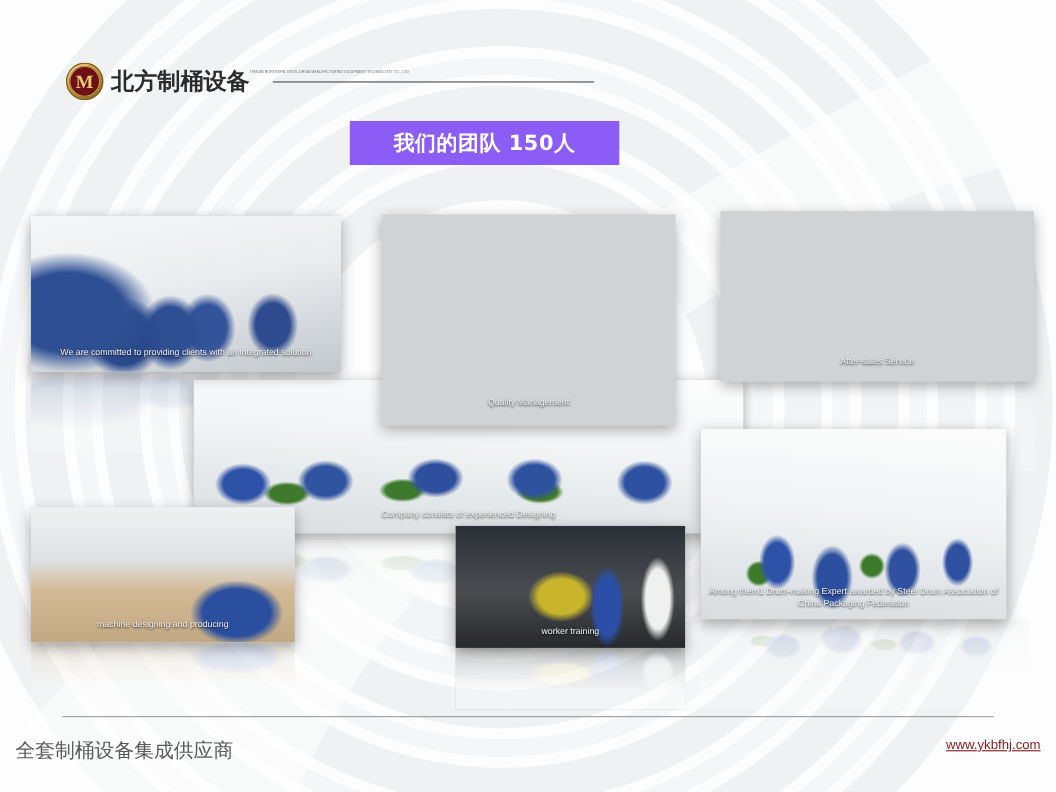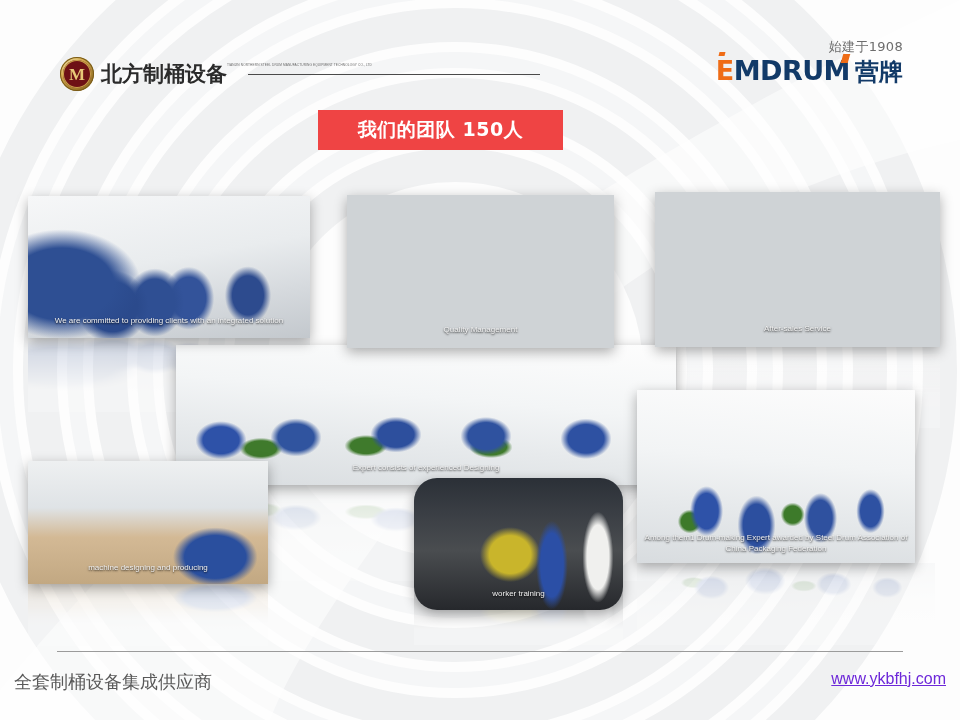--- a/index.html
+++ b/index.html
@@ -47,21 +47,21 @@
   .brand-emdrum .ch-e::after { content:""; position:absolute; left:3px; top:-3px; width:6px; height:4px;
      background:#ef6c16; transform:skewX(-14deg); }
   .brand-emdrum .ch-mtick { position:relative; }
   .brand-emdrum .ch-mtick::after { content:""; position:absolute; right:1px; top:-1px; width:7px; height:9px;
      background:#ef6c16; transform:skewX(-16deg); }
   .brand-cn { font-size:24px; font-weight:bold; color:#123a68;
      font-family:"DejaVu Sans","Liberation Sans",sans-serif; }
 
   
   .title-banner { position:absolute; left:318px; top:110px; width:245px; height:40px;
-     background:#ef4444; display:flex; align-items:center; justify-content:center; z-index:6; }
+     background:#8b5cf6; display:flex; align-items:center; justify-content:center; z-index:6; }
   .title-banner span { color:#ffffff; font-size:19px; font-weight:bold; letter-spacing:0.5px;
      font-family:"DejaVu Sans","Liberation Sans",sans-serif; }
 
   
   .collage { position:absolute; left:0; top:0; width:960px; height:720px; z-index:4; }
 
   .photo { position:absolute; overflow:hidden; background:#cfd3d6;
      box-shadow:0 4px 12px rgba(0,0,0,0.32); }
   .photo .scene { position:absolute; inset:0; }
   .photo .cap { position:absolute; left:0; right:0; bottom:8%; text-align:center;
@@ -121,21 +121,21 @@
       radial-gradient(ellipse 7% 17% at 66% 74%, #2f519f 0 60%, rgba(0,0,0,0) 85%),
       radial-gradient(ellipse 6% 15% at 84% 70%, #2e51a2 0 60%, rgba(0,0,0,0) 85%),
       radial-gradient(ellipse 5% 8% at 19% 76%, #3d7a2a 0 62%, rgba(0,0,0,0) 86%),
       radial-gradient(ellipse 5% 8% at 56% 72%, #3d7a2a 0 62%, rgba(0,0,0,0) 86%),
       linear-gradient(185deg,#fcfcfc 0%,#f2f4f5 42%,#e6e9eb 68%,#d8dcdf 100%); }
 
   
   .footer-rule { position:absolute; left:57px; top:651px; width:846px; height:1px; background:#9b9b9b; z-index:6; }
   .footer-left { position:absolute; left:14px; top:670px; font-size:18px; color:#595959;
      font-family:"DejaVu Sans","Liberation Sans",sans-serif; z-index:6; }
-  .footer-right { position:absolute; right:14px; top:670px; font-size:16px; color:#6d28d9;
+  .footer-right { position:absolute; right:14px; top:670px; font-size:12px; color:#7f1d1d;
      text-decoration:underline; font-family:"Liberation Sans",sans-serif; z-index:6; }
 </style>
 </head>
 <body>
 
 <div id="slide">
 
   <svg class="bg-arcs" viewBox="0 0 960 720" preserveAspectRatio="none">
     <defs>
       <clipPath id="clipAll">
@@ -167,27 +167,20 @@
         <span>M</span>
       </div>
       <div class="logo-cn-wrap">
         <div class="logo-cn">北方制桶设备</div>
         <div class="logo-en">TIANJIN NORTHERN STEEL DRUM MANUFACTURING EQUIPMENT TECHNOLOGY CO., LTD</div>
       </div>
     </div>
 
     <div class="header-rule"></div>
 
-    <div class="brand-right">
-      <div class="brand-tag">始建于1908</div>
-      <div class="brand-main">
-        <div class="brand-emdrum"><span class="ch-e">E</span><span class="ch-mtick">MDRUM</span></div>
-        <div class="brand-cn">营牌</div>
-      </div>
-    </div>
   </div>
 
   <div class="title-banner">
     <span>我们的团队 150人</span>
   </div>
 
   <div class="collage">
 
     <div class="refl" style="left:28px;  top:338px; width:282px; height:74px;">
       <div class="inner s-office-meeting"></div>
@@ -206,49 +199,49 @@
       </div>
     <div class="refl" style="left:414px; top:589px; width:209px; height:56px;">
       <div class="inner s-training"></div>
       </div>
     <div class="refl" style="left:637px; top:563px; width:298px; height:82px;">
       <div class="inner s-office2"></div>
       </div>
 
     <div class="photo" style="left:176px; top:345px; width:500px; height:140px; z-index:4;">
       <div class="scene s-bigoffice"></div>
-      <div class="cap">Expert consists of experienced Designing</div>
+      <div class="cap">Company consists of experienced Designing</div>
     </div>
 
     <div class="photo" style="left:28px; top:196px; width:282px; height:142px; z-index:5;">
       <div class="scene s-office-meeting"></div>
       <div class="cap">We are committed to providing clients with an integrated solution</div>
     </div>
 
-    <div class="photo" style="left:347px; top:195px; width:267px; height:153px; z-index:6;">
+    <div class="photo" style="left:347px; top:195px; width:267px; height:192px; z-index:6;">
       <div class="scene s-factory-qm"></div>
       <div class="cap">Quality Management</div>
     </div>
 
     <div class="photo" style="left:655px; top:192px; width:285px; height:155px; z-index:6;">
       <div class="scene s-factory-dark"></div>
       <div class="cap">After-sales Service</div>
     </div>
 
     <div class="photo" style="left:637px; top:390px; width:278px; height:173px; z-index:7;">
       <div class="scene s-office2"></div>
       <div class="cap two">Among them1 Drum-making Expert awarded by Steel Drum Association of China Packaging Federation</div>
     </div>
 
     <div class="photo" style="left:28px; top:461px; width:240px; height:123px; z-index:8;">
       <div class="scene s-cad"></div>
       <div class="cap">machine designing and producing</div>
     </div>
 
-    <div class="photo" style="left:414px; top:478px; width:209px; height:132px; z-index:8;border-radius:23px;">
+    <div class="photo" style="left:414px; top:478px; width:209px; height:111px; z-index:8;">
       <div class="scene s-training"></div>
       <div class="cap">worker training</div>
     </div>
 
   </div>
 
   <div class="footer-rule"></div>
   <div class="footer-left">全套制桶设备集成供应商</div>
   <a class="footer-right" href="#">www.ykbfhj.com</a>
 

